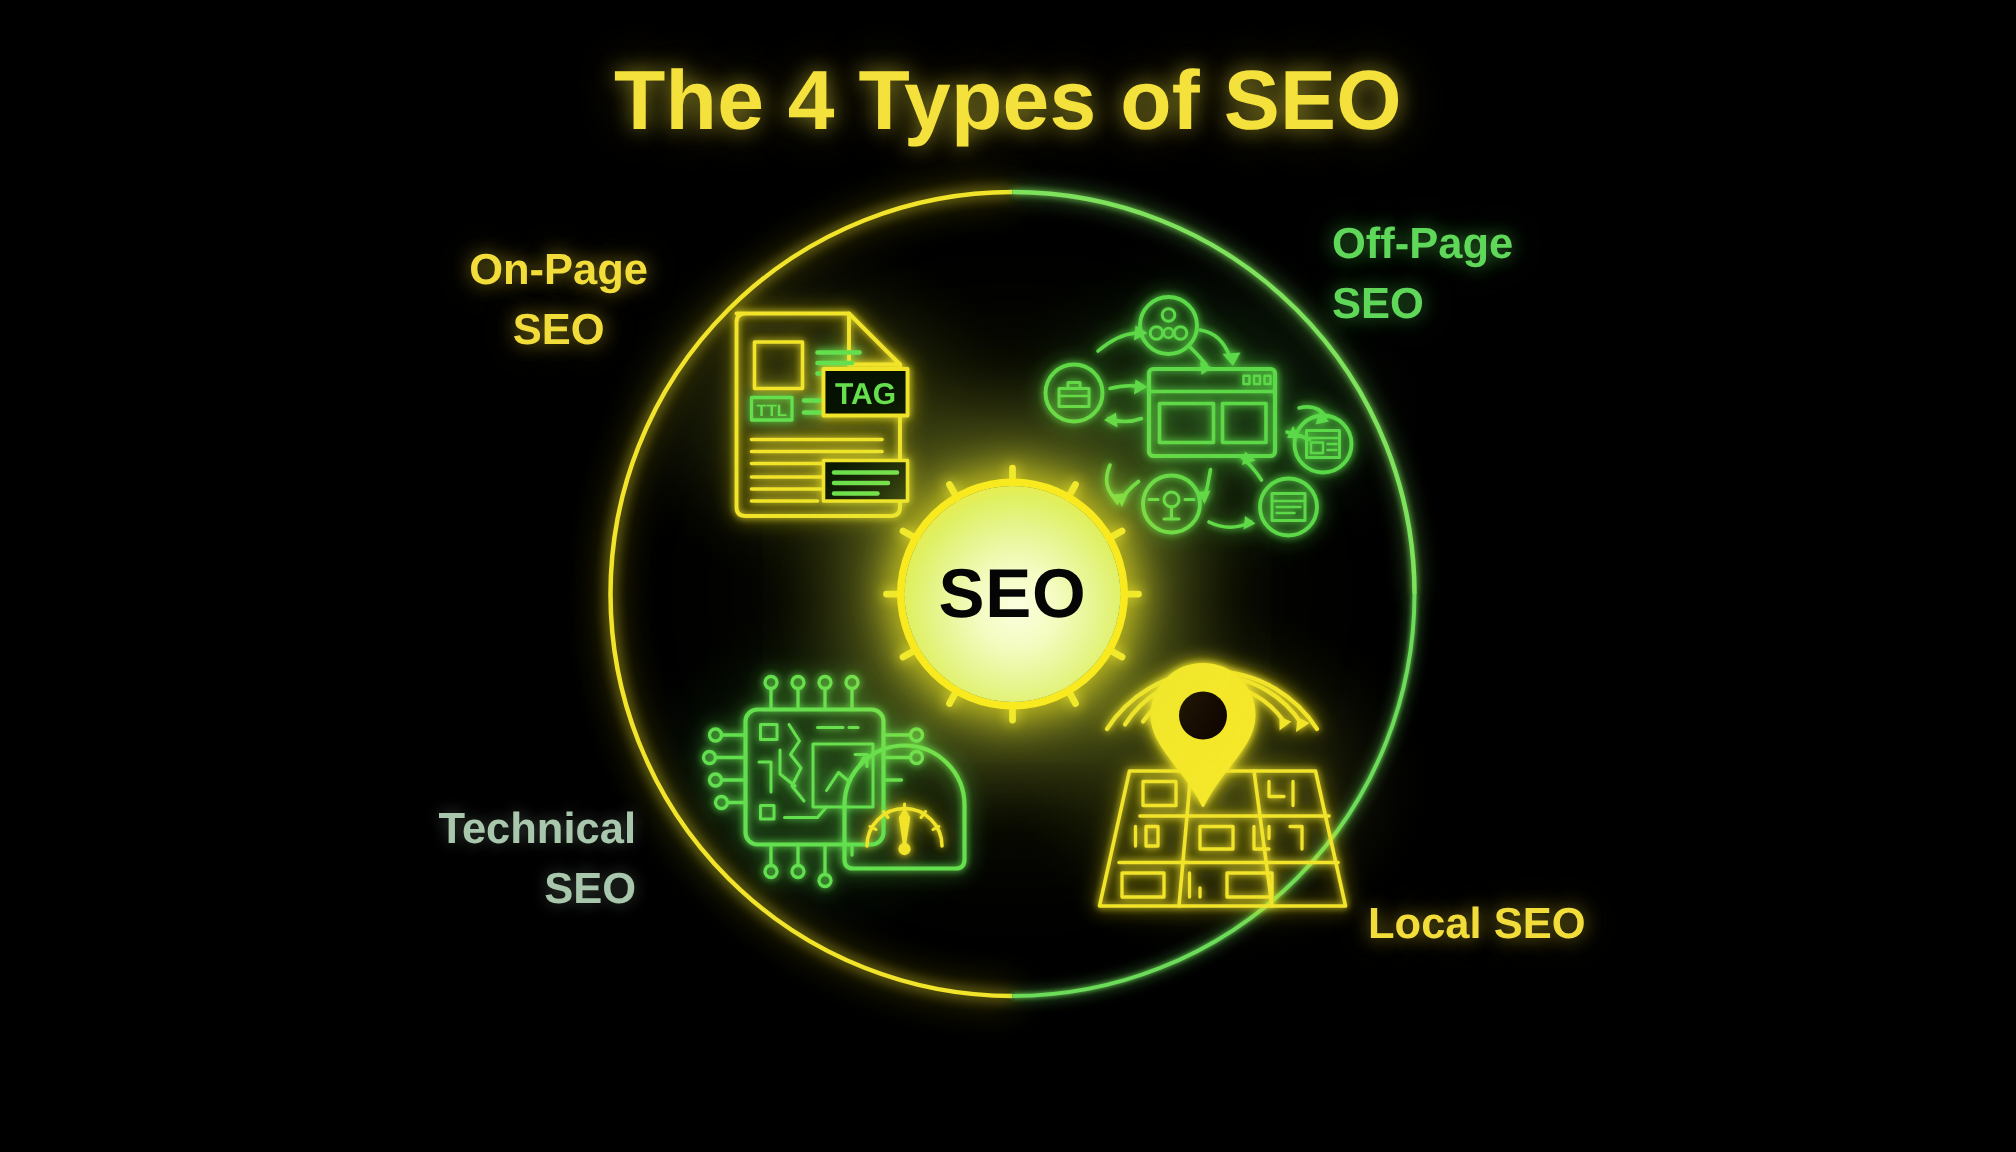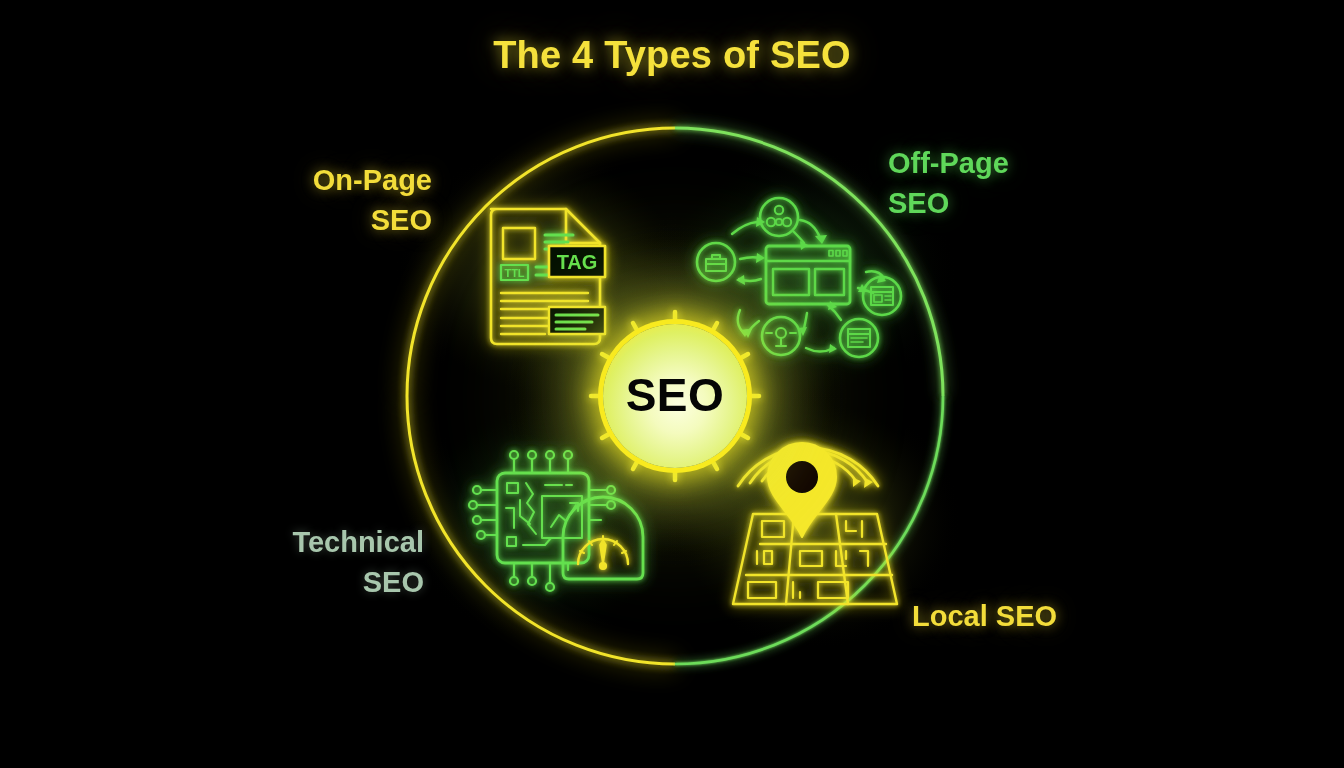--- a/index.html
+++ b/index.html
@@ -20,52 +20,52 @@
     background: #000000;
   }
 
   
   #title {
     position: absolute;
     top: 34px;
     left: 0;
     width: 1344px;
     text-align: center;
-    font-size: 38px;
+    font-size: 56px;
     font-weight: bold;
     color: #f5e13c;
     letter-spacing: 0.2px;
     text-shadow: 0 0 14px rgba(240,225,60,0.55), 0 0 34px rgba(240,225,60,0.28);
   }
 
   
   .qlabel {
     position: absolute;
     font-size: 29px;
     font-weight: bold;
     line-height: 1.38;
     white-space: pre-line;
   }
   #label-onpage {
     right: 912px;
     top: 160px;
-    text-align: right;
+    text-align: center;
     color: #f3dd3a;
     text-shadow: 0 0 12px rgba(243,221,58,0.5), 0 0 26px rgba(243,221,58,0.25);
   }
   #label-offpage {
     left: 888px;
     top: 143px;
     text-align: left;
     color: #5fd85a;
     text-shadow: 0 0 12px rgba(95,216,90,0.5), 0 0 26px rgba(95,216,90,0.25);
   }
   #label-technical {
     right: 920px;
-    top: 522px;
+    top: 533px;
     text-align: right;
     color: #a8c7ad;
     text-shadow: 0 0 10px rgba(168,199,173,0.35);
   }
   #label-local {
     left: 912px;
     top: 596px;
     text-align: right;
     color: #f3dd3a;
     text-shadow: 0 0 12px rgba(243,221,58,0.5), 0 0 26px rgba(243,221,58,0.25);

